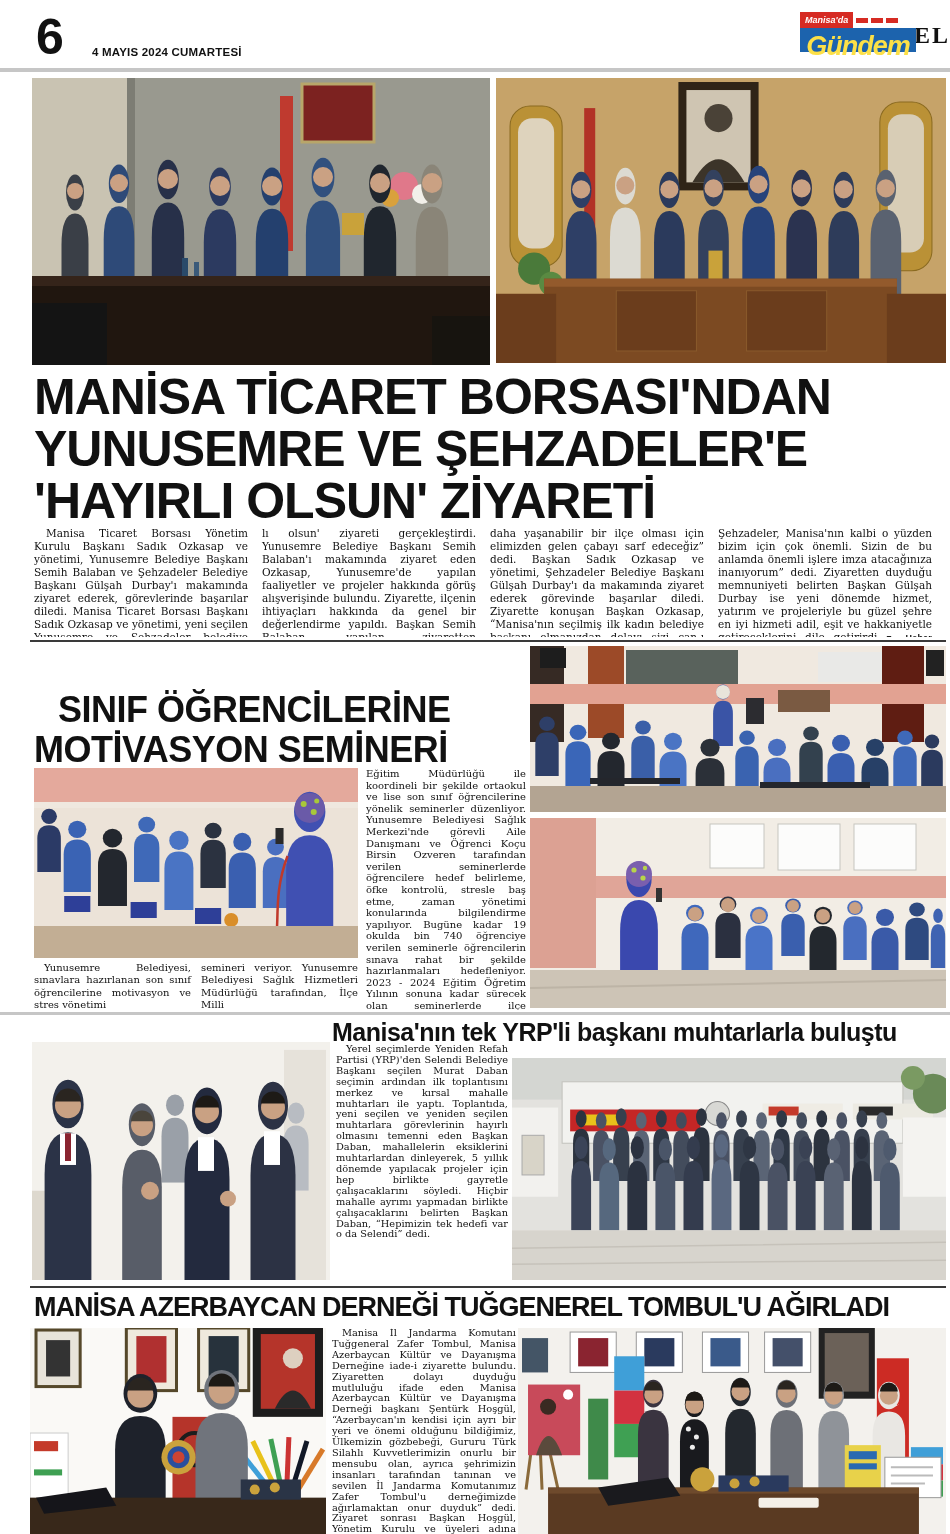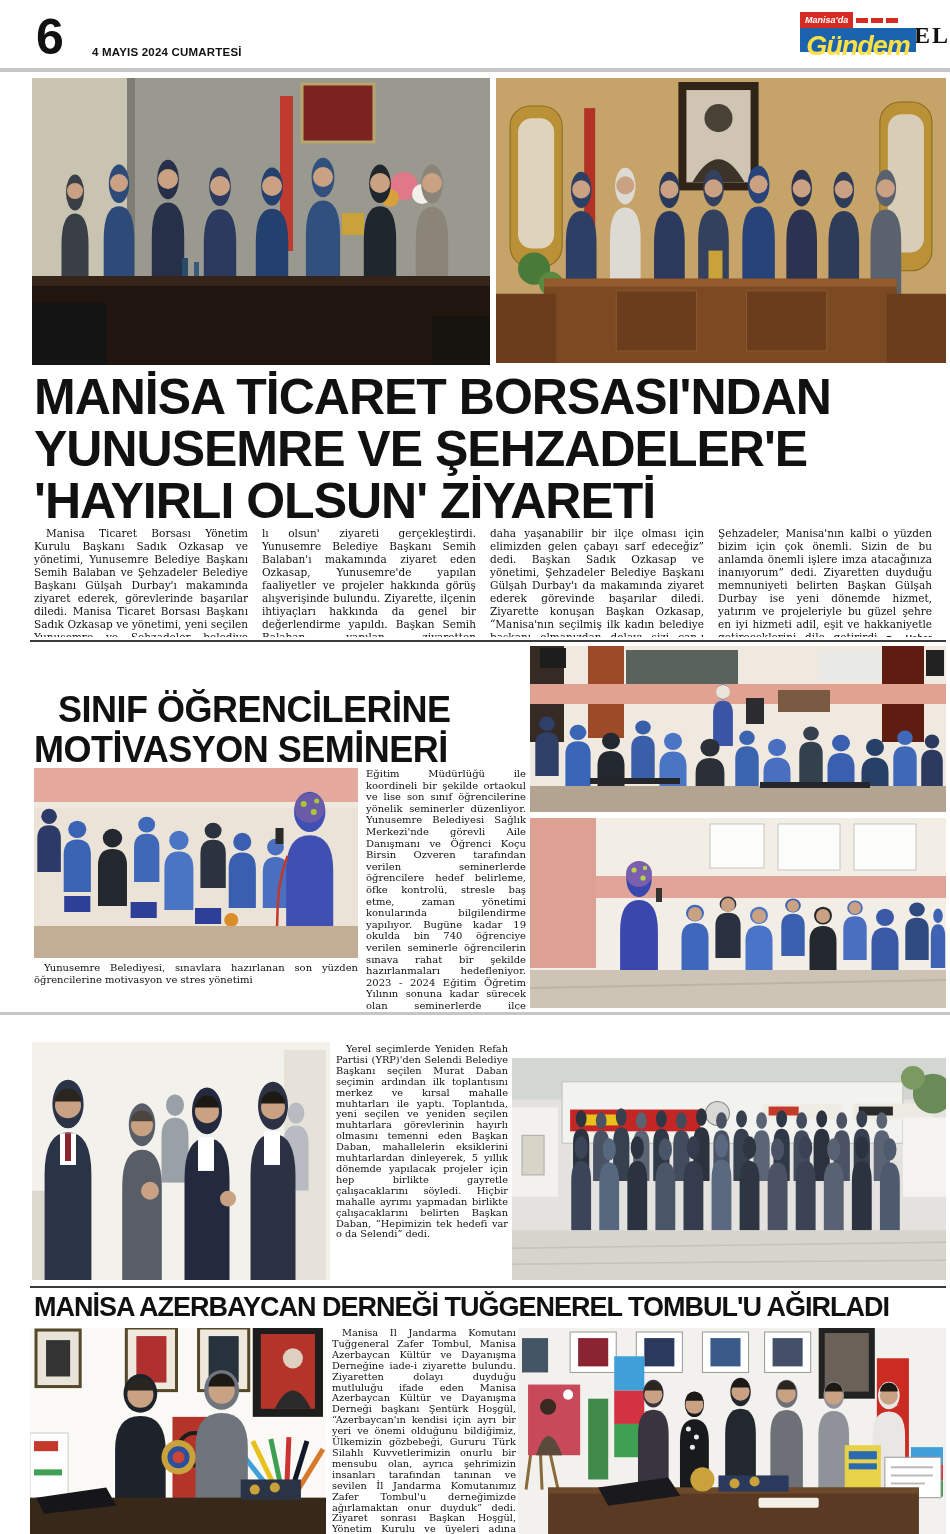--- a/index.html
+++ b/index.html
@@ -262,30 +262,32 @@
       <circle cx="229" cy="98" r="7" fill="#caa183"></circle>
         <circle cx="263" cy="88" r="6" fill="#caa183"></circle>
       <circle cx="293" cy="98" r="7" fill="#caa183"></circle>
         <circle cx="325" cy="90" r="6" fill="#caa183"></circle>
       <rect y="152" width="416" height="38" fill="#cdc4b6"></rect>
       <path d="M0,170 L416,162" stroke="#bdb4a6" stroke-width="2" fill="none"></path>
     </svg>
   </div>
 
   <div class="abs caption" style="left:34px;top:962px;width:324px;height:46px;">
-    <p class="indent">Yunusemre Belediyesi, sınavlara hazırlanan son yüzden öğrencilerine motivasyon ve stres yönetimi</p>
+    <p class="indent">Yunusemre Belediyesi, sınavlara hazırlanan son sınıf öğrencilerine motivasyon ve stres yönetimi</p>
+    <p>semineri veriyor. Yunusemre Belediyesi Sağlık Hizmetleri Müdürlüğü tarafından, İlçe Milli</p>
   </div>
 
   <div class="abs txtcol" style="left:366px;top:768px;width:160px;height:242px;">
     <p><span>Eğitim Müdürlüğü ile koordineli bir şekilde ortaokul ve lise son sınıf öğrencilerine yönelik seminerler düzenliyor. Yunusemre Belediyesi Sağlık Merkezi'nde görevli Aile Danışmanı ve Öğrenci Koçu Birsin Ozveren tarafından verilen seminerlerde öğrencilere hedef belirleme, öfke kontrolü, stresle baş etme, zaman yönetimi konularında bilgilendirme yapılıyor. Bugüne kadar 19 okulda bin 740 öğrenciye verilen seminerle öğrencilerin sınava rahat bir şekilde hazırlanmaları hedefleniyor. 2023 - 2024 Eğitim Öğretim Yılının sonuna kadar sürecek olan seminerlerde ilçe genelinde bulunan bütün orta ve lise son sınıf öğrencileriyle buluşulması planlanıyor.</span>
       </p>
   </div>
 
   <div class="abs rule-gray" style="left:0;top:1012px;width:950px;height:3px;"></div>
 
+  <div class="abs h-mid" style="left:332px;top:1018px;">Manisa'nın tek YRP'li başkanı muhtarlarla buluştu</div>
 
   <div class="abs photo" style="left:32px;top:1042px;width:298px;height:238px;">
     <svg viewBox="0 0 298 240" preserveAspectRatio="none">
       <rect width="298" height="240" fill="#f3f1ec"></rect>
       <rect x="252" y="8" width="42" height="232" fill="#e6e2da"></rect>
       <rect x="0" y="150" width="50" height="90" fill="#ddd8ce"></rect>
       <use href="#prs" x="128" y="52" width="30" height="90" fill="#9aa0a8"></use>
       <use href="#prs" x="250" y="60" width="28" height="90" fill="#b8bcc2"></use>
       <use href="#prs" x="10" y="36" width="52" height="204" fill="#2b3347"></use>
       <use href="#prs" x="88" y="60" width="44" height="180" fill="#585d68"></use>

